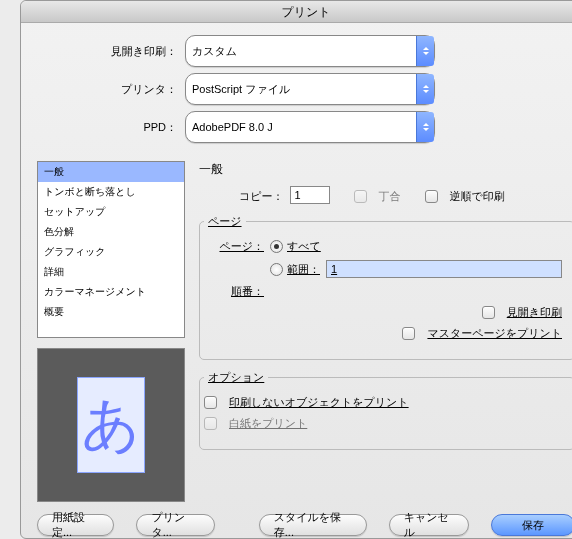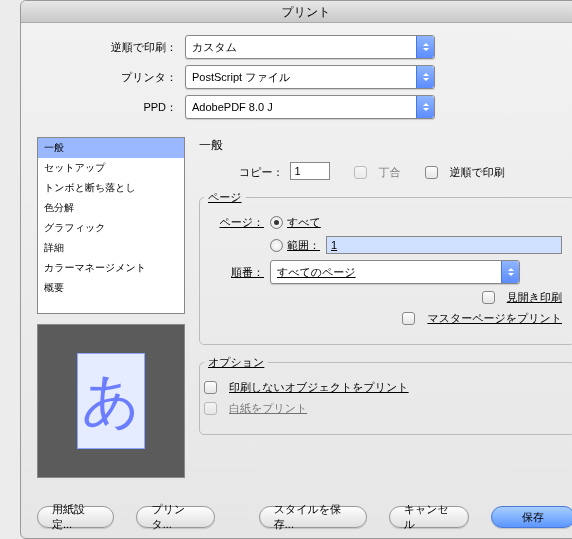--- a/index.html
+++ b/index.html
@@ -45,25 +45,25 @@
     align-items: center;
     margin-bottom: 6px;
   }
   .row-label {
     width: 148px;
     text-align: right;
     padding-right: 8px;
   }
   .select {
     flex: 1;
-    height: 24px;
+    height: 32px;
     max-width: 250px;
     background: #fff;
     border: 1px solid #888;
-    border-radius: 3px;
+    border-radius: 10px;
     display: flex;
     align-items: center;
     padding: 0 6px;
     position: relative;
     box-shadow: 0 1px 1px rgba(0,0,0,0.15);
   }
   .select-arrow {
     position: absolute;
     right: 0;
     top: 0;
@@ -264,21 +264,21 @@
 </head>
 <body>
 
 <div class="window">
   <div class="titlebar">プリント</div>
 
   <div class="content">
 
     <div class="top-rows">
       <div class="row">
-        <div class="row-label">逆順で印刷：</div>
+        <div class="row-label">見開き印刷：</div>
         <div class="select">
           <span>カスタム</span>
           <span class="select-arrow"></span>
         </div>
       </div>
       <div class="row">
         <div class="row-label">プリンタ：</div>
         <div class="select">
           <span>PostScript ファイル</span>
           <span class="select-arrow"></span>
@@ -291,22 +291,22 @@
           <span class="select-arrow"></span>
         </div>
       </div>
     </div>
 
     <div class="split">
 
       <div class="left-col">
         <div class="listbox">
           <div class="list-item selected">一般</div>
+          <div class="list-item">トンボと断ち落とし</div>
           <div class="list-item">セットアップ</div>
-          <div class="list-item">トンボと断ち落とし</div>
           <div class="list-item">色分解</div>
           <div class="list-item">グラフィック</div>
           <div class="list-item">詳細</div>
           <div class="list-item">カラーマネージメント</div>
           <div class="list-item">概要</div>
         </div>
         <div class="preview">
           <div class="preview-inner">
             <span class="preview-glyph">あ</span>
           </div>
@@ -341,24 +341,20 @@
           </div>
           <div class="pages-row">
             <span class="inner-label"></span>
             <span class="radio"></span>
             <span class="radio-label" style="margin-right:6px">範囲：</span>
             <input class="range-input" value="1" style="">
           </div>
 
           <div class="order-row">
             <span class="inner-label">順番：</span>
-            <div class="select order-select">
-              <span>すべてのページ</span>
-              <span class="select-arrow"></span>
-            </div>
           </div>
 
           <div class="cb-row cb-indent">
             <span class="checkbox">
               <span class="checkbox-box"></span>
               <span>見開き印刷</span>
             </span>
           </div>
           <div class="cb-row cb-indent">
             <span class="checkbox">

